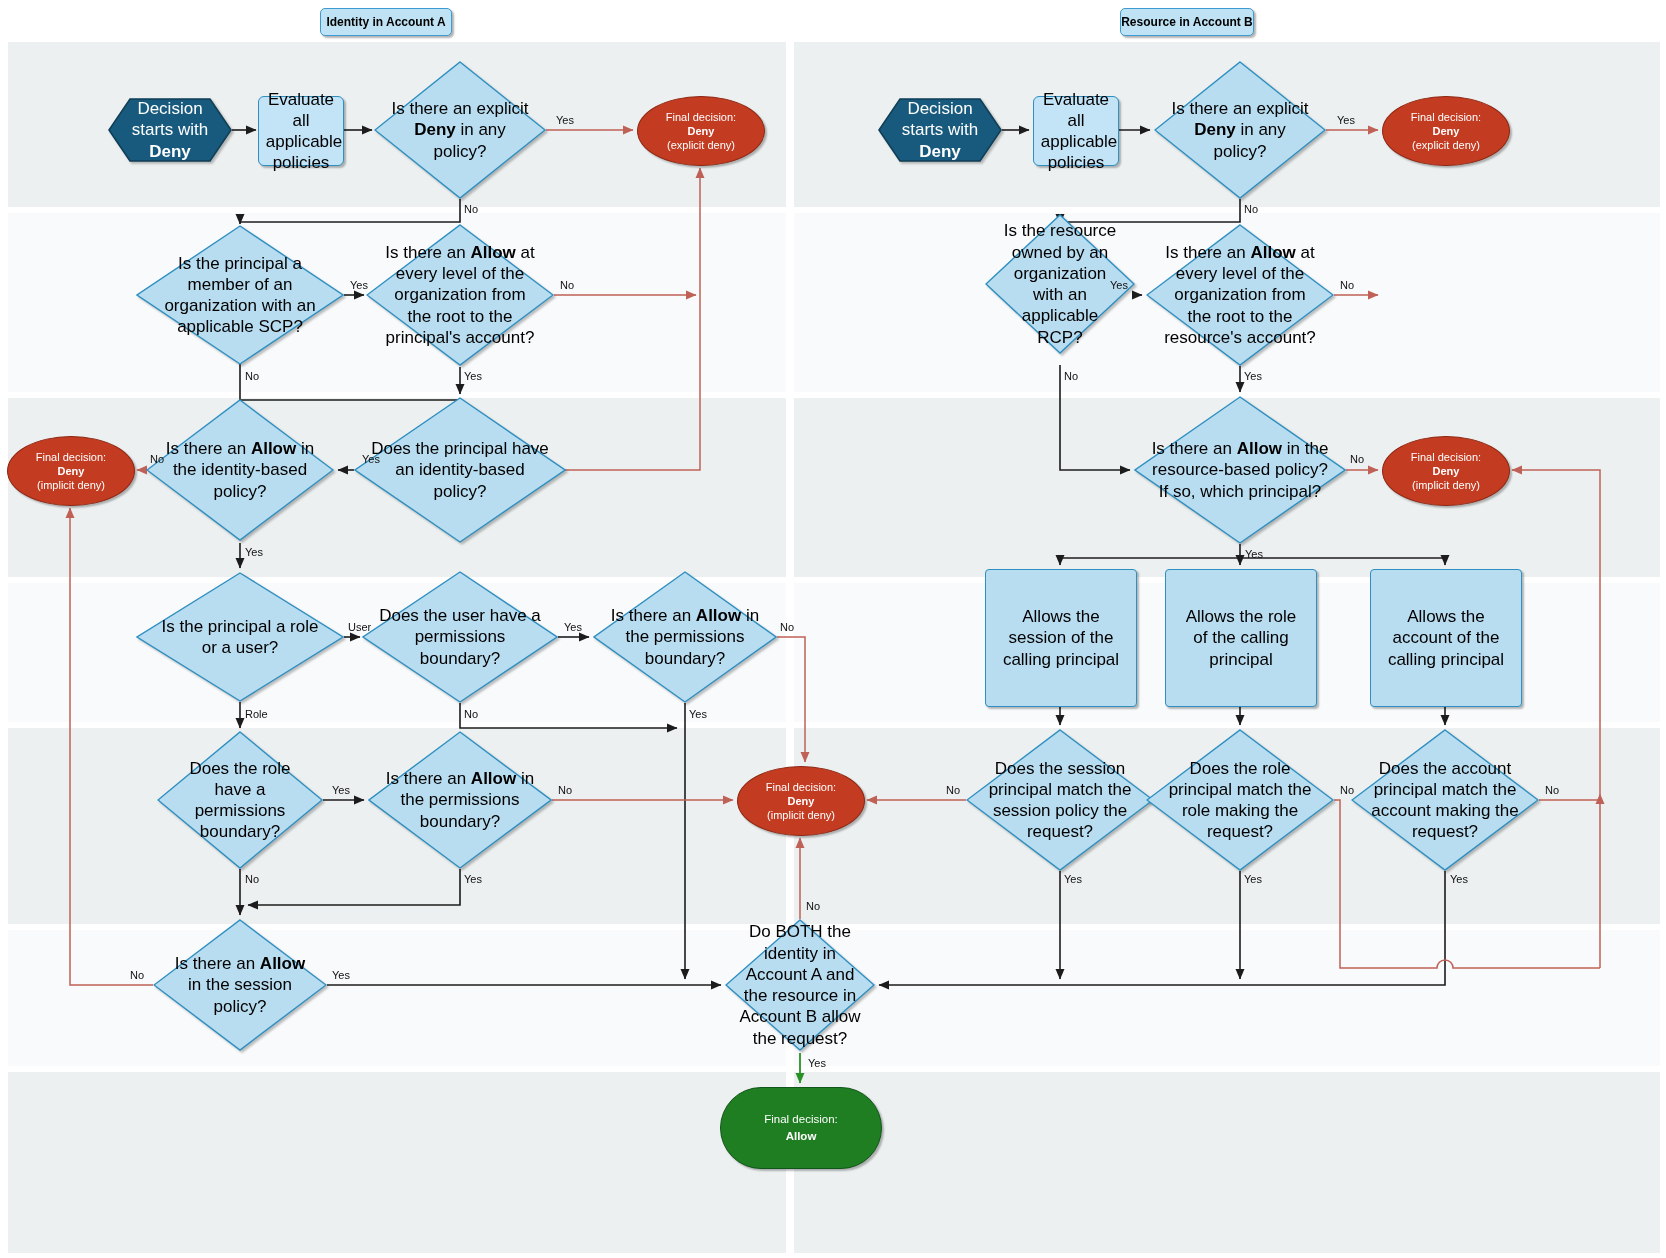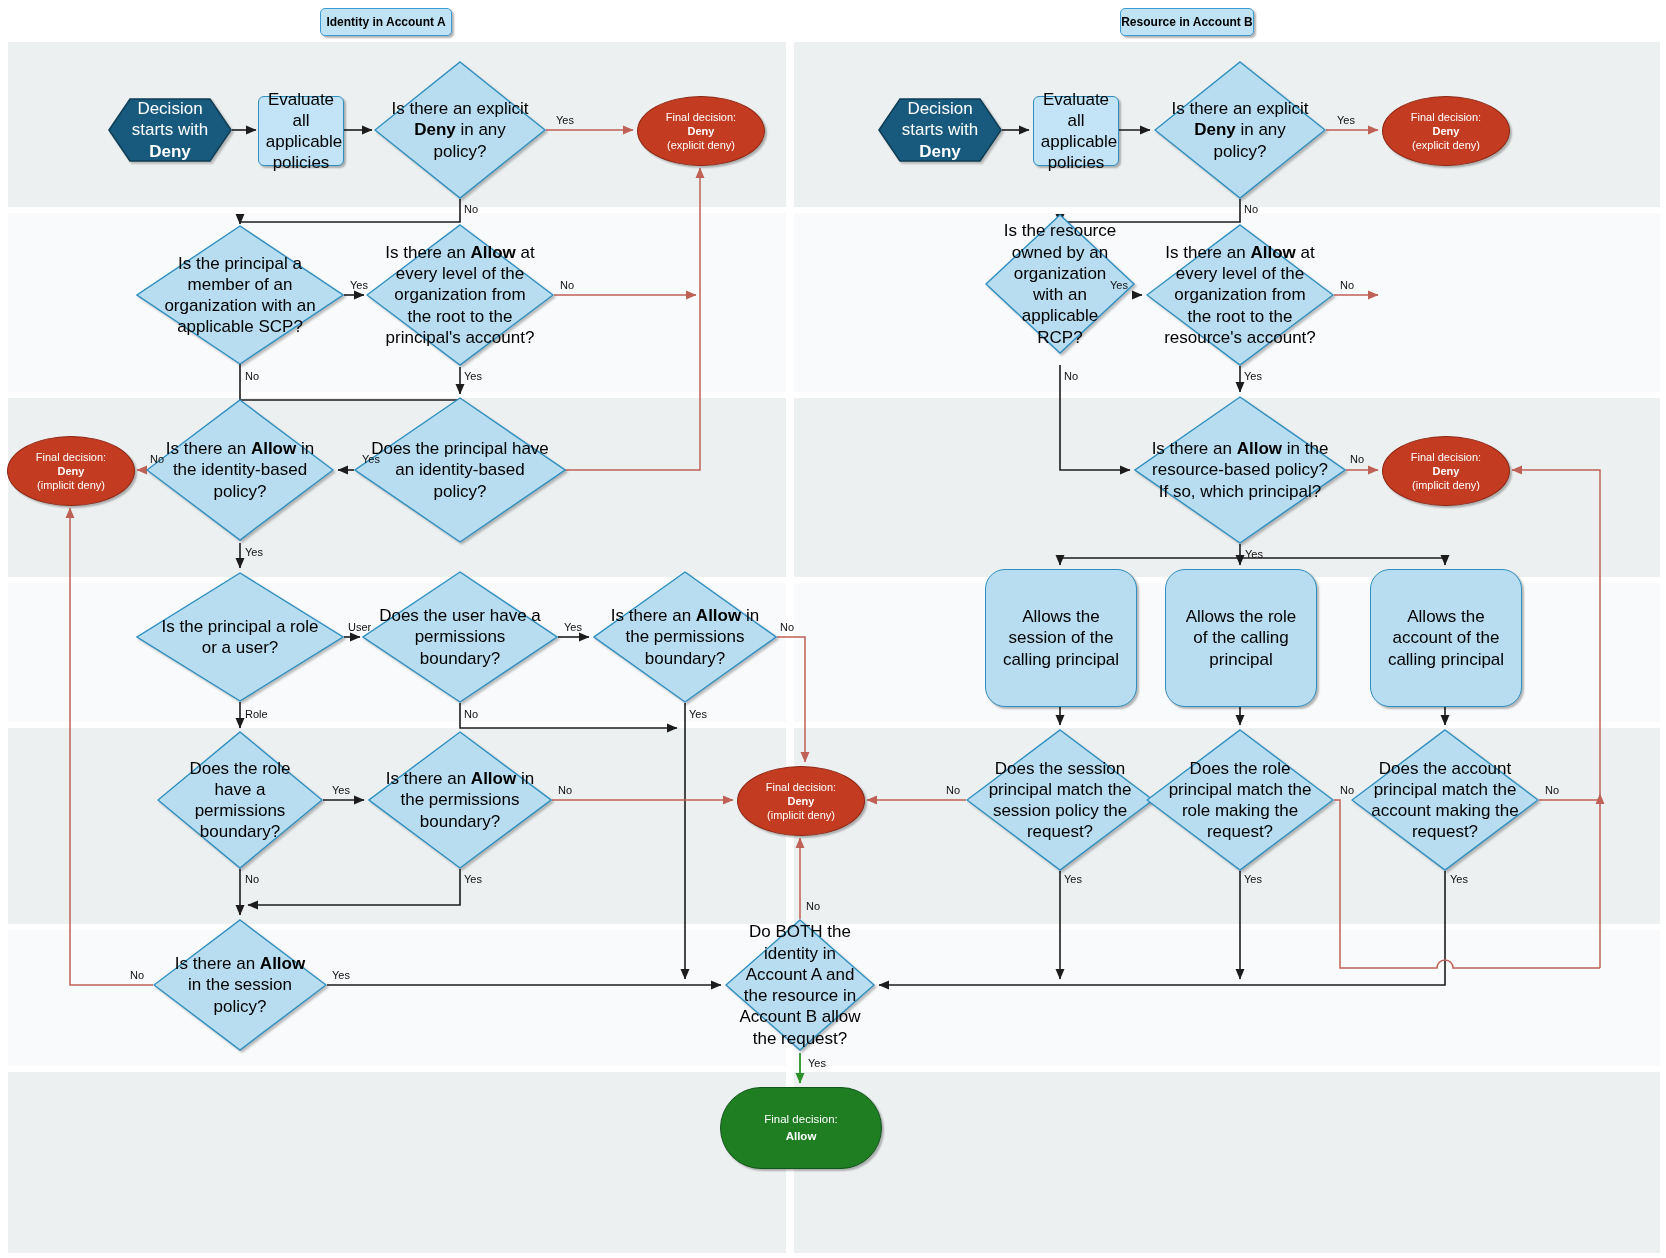--- a/index.html
+++ b/index.html
@@ -9,21 +9,21 @@
   .band{position:absolute;left:0;width:100%;}
   .band.g{background:#edf0f0;}
   .band.l{background:#f9fafb;}
   #connectors{position:absolute;left:0;top:0;z-index:2;}
   .node{position:absolute;z-index:3;display:flex;align-items:center;justify-content:center;text-align:center;}
   .node .shape{position:absolute;left:0;top:0;width:100%;height:100%;filter:drop-shadow(2px 2px 1px rgba(0,0,0,0.25));}
   .node .txt{position:relative;z-index:1;font-size:17px;line-height:1.25;color:#000;width:84%;}
   .node.hex .txt, .node.pillr .txt{color:#fff;}
   .node.rect, .node.box, .node.pillr, .node.pillg{box-shadow:2px 2px 2px rgba(0,0,0,0.28);}
   .node.rect{background:#c3e4f7;border:1.4px solid #2e8fc0;border-radius:6px;}
-  .node.box{background:#b9ddf0;border:1.4px solid #2e8fc0;border-radius:20px;}
+  .node.box{background:#b9ddf0;border:1.4px solid #2e8fc0;border-radius:4px;}
   .node.pillr{background:#c33b21;border:1.5px solid #8e2713;border-radius:50%;}
   .node.pillg{background:#1e7e21;border:1.5px solid #11551c;border-radius:42px;}
   .node.pillg .txt{color:#fff;font-size:11.5px;line-height:1.45;}
   .node.pillr .txt{font-size:11px;line-height:1.3;width:94%;}
   .lbl{position:absolute;z-index:4;font-size:11px;color:#111;white-space:nowrap;}
   .title{position:absolute;z-index:5;display:flex;align-items:center;justify-content:center;
          background:#bfe3f5;border:1.4px solid #3d9bd1;border-radius:5px;
          font-size:12px;font-weight:bold;color:#000;box-shadow:2px 2px 2px rgba(0,0,0,0.3);}
 </style>
 </head>

